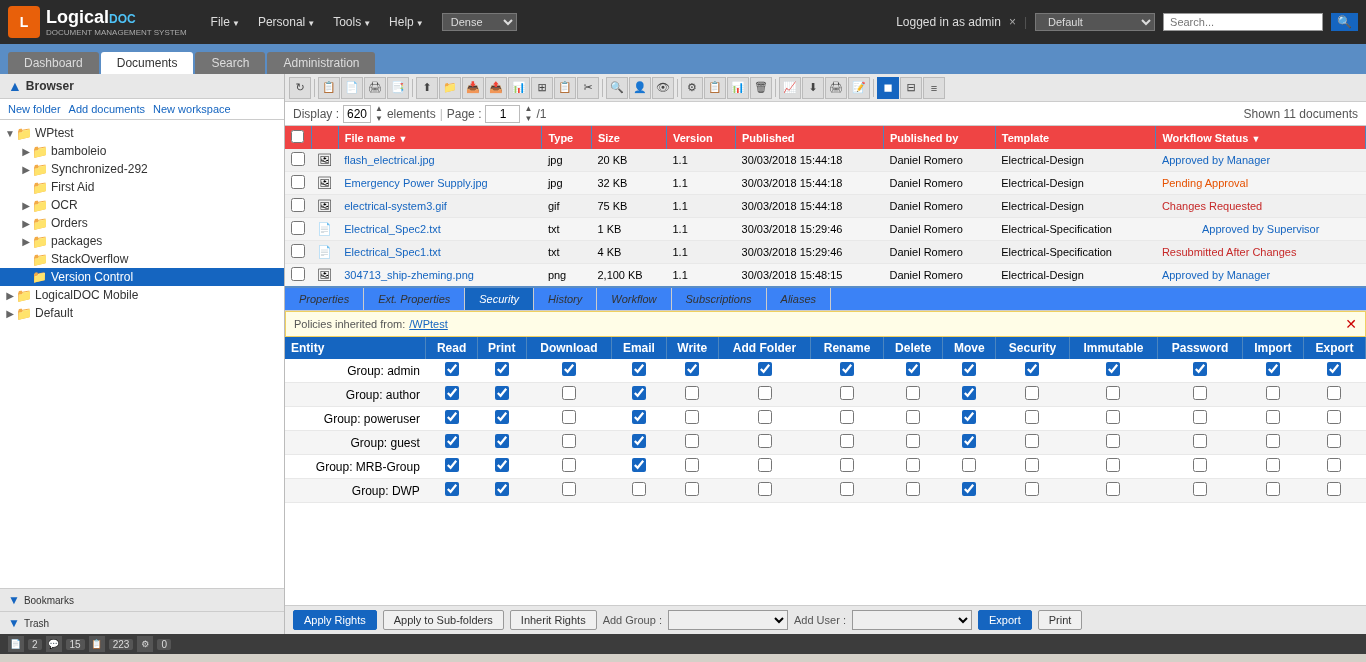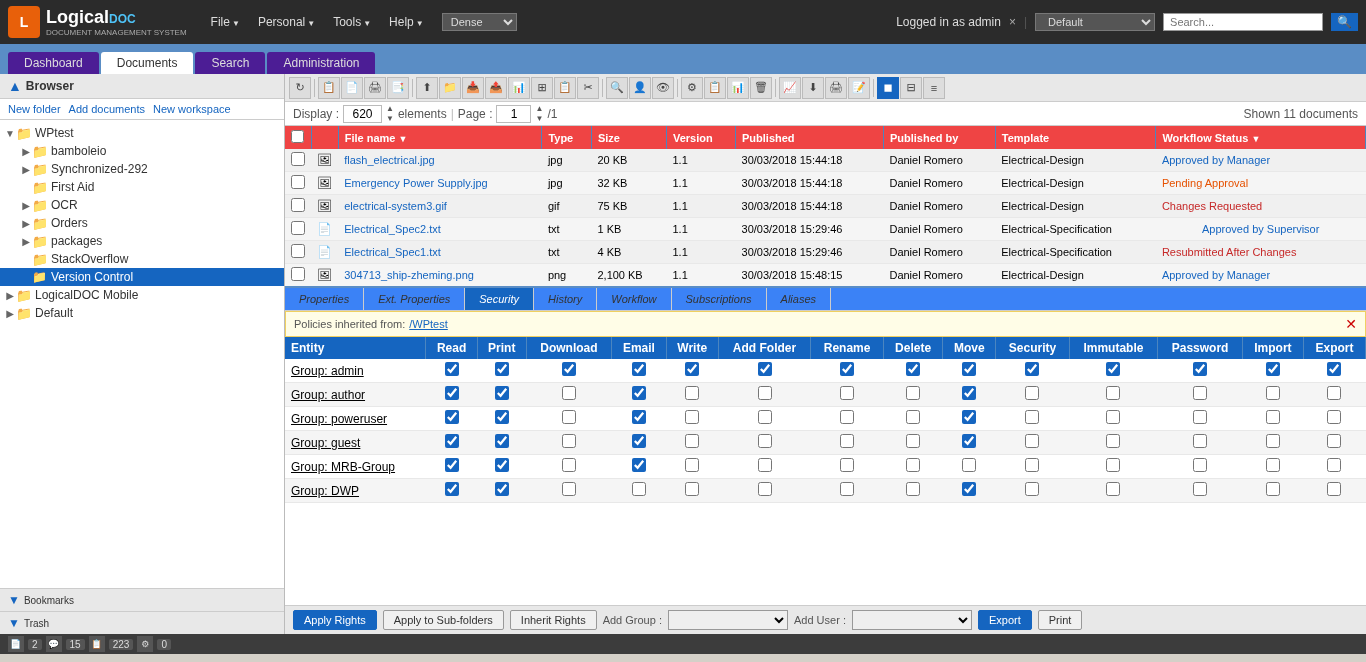--- a/index.html
+++ b/index.html
@@ -13,21 +13,21 @@
     .density-select { background: #555; color: #ddd; border: 1px solid #777; padding: 1px 4px; font-size: 11px; }
     .logged-in { color: #ddd; margin-left: auto; display: flex; align-items: center; gap: 8px; }
     .default-select { background: #555; color: #ddd; border: 1px solid #777; padding: 1px 8px; font-size: 11px; min-width: 120px; }
     .search-box { background: white; border: 1px solid #999; padding: 2px 6px; font-size: 11px; width: 160px; }
     .search-btn { background: #1565c0; border: none; color: white; padding: 2px 6px; cursor: pointer; }
 
     
     .main-tabs { background: #5a8dc5; height: 30px; display: flex; align-items: flex-end; padding: 0 8px; }
     .main-tab { padding: 4px 16px; cursor: pointer; font-size: 12px; color: #ddd; border-radius: 3px 3px 0 0; margin-right: 2px; }
     .main-tab.active { background: white; color: #333; }
-    .main-tab:not(.active) { background: #4c1d95; }
+    .main-tab:not(.active) { background: #737373; }
 
     
     .content { display: flex; height: calc(662px - 44px - 28px - 30px); }
 
     
     .sidebar { width: 285px; background: white; border-right: 1px solid #bbb; display: flex; flex-direction: column; overflow: hidden; }
     .sidebar-header { background: #e8e8e8; padding: 4px 8px; display: flex; align-items: center; gap: 4px; border-bottom: 1px solid #ccc; }
     .sidebar-title { font-weight: bold; color: #333; }
     .sidebar-actions { padding: 4px 8px; display: flex; gap: 8px; border-bottom: 1px solid #ccc; }
     .sidebar-action { color: #1565c0; cursor: pointer; font-size: 11px; }
@@ -48,21 +48,21 @@
 
     
     .toolbar { background: #e8e8e8; border-bottom: 1px solid #ccc; padding: 2px 4px; display: flex; align-items: center; gap: 1px; min-height: 28px; }
     .tb-btn { width: 22px; height: 22px; background: #ddd; border: 1px solid #bbb; cursor: pointer; display: flex; align-items: center; justify-content: center; font-size: 11px; color: #444; }
     .tb-sep { width: 1px; height: 18px; background: #bbb; margin: 0 2px; }
     .tb-active { background: #1565c0; color: white; border-color: #1565c0; }
 
     
     .display-bar { background: white; border-bottom: 1px solid #ccc; padding: 2px 8px; display: flex; align-items: center; gap: 4px; min-height: 24px; }
     .display-label { color: #555; }
-    .display-input { width: 39px; border: 1px solid #bbb; padding: 1px 3px; text-align: center; }
+    .display-input { width: 28px; border: 1px solid #bbb; padding: 1px 3px; text-align: center; }
     .display-shown { margin-left: auto; color: #555; }
     .file-table { width: 100%; border-collapse: collapse; }
     .file-table th { background: #ef4444; color: white; padding: 4px 6px; text-align: left; font-size: 11px; border-right: 1px solid #4a85c0; white-space: nowrap; position: sticky; top: 0; }
     .file-table td { padding: 3px 6px; border-bottom: 1px solid #e8e8e8; font-size: 11px; white-space: nowrap; }
     .file-table tr:nth-child(even) td { background: #f5f5f5; }
     .file-table td.filename { color: #1565c0; cursor: pointer; }
     .file-checkbox { width: 14px; height: 14px; }
 
     
     .bottom-tabs { background: #3b82f6; border-top: 2px solid #5a8dc5; border-bottom: 1px solid #ccc; display: flex; font-style: italic; }
@@ -75,21 +75,21 @@
     .policies-text { color: #555; font-size: 11px; }
     .policies-link { color: #1565c0; cursor: pointer; font-size: 11px; text-decoration: underline; }
     .policies-close { margin-left: auto; color: #c00; cursor: pointer; font-size: 14px; }
 
     
     .perm-scroll { overflow-y: auto; overflow-x: auto; flex: 1; }
     .perm-table { width: 100%; border-collapse: collapse; font-size: 11px; }
     .perm-table th { background: #1565c0; color: white; padding: 4px 6px; text-align: center; border-right: 1px solid #4a85c0; white-space: nowrap; position: sticky; top: 0; }
     .perm-table th.entity-col { text-align: left; }
     .perm-table td { padding: 3px 6px; border-bottom: 1px solid #e8e8e8; text-align: center; }
-    .perm-table td.entity-name { text-align: left; text-decoration: underline; }
+    .perm-table td.entity-name { text-align: right; }
     .perm-table tr:nth-child(even) td { background: #f5f5f5; }
     .perm-cb { width: 14px; height: 14px; accent-color: #1565c0; }
 
     
     .action-bar { background: #e8e8e8; border-top: 1px solid #ccc; padding: 4px 8px; display: flex; align-items: center; gap: 6px; }
     .action-btn { padding: 3px 10px; border: 1px solid #999; background: #f0f0f0; cursor: pointer; font-size: 11px; color: #333; border-radius: 2px; }
     .action-btn-blue { background: #1565c0; color: white; border-color: #1565c0; }
     .action-label { color: #555; font-size: 11px; }
     .action-select { border: 1px solid #999; padding: 2px 4px; font-size: 11px; min-width: 120px; }
 

